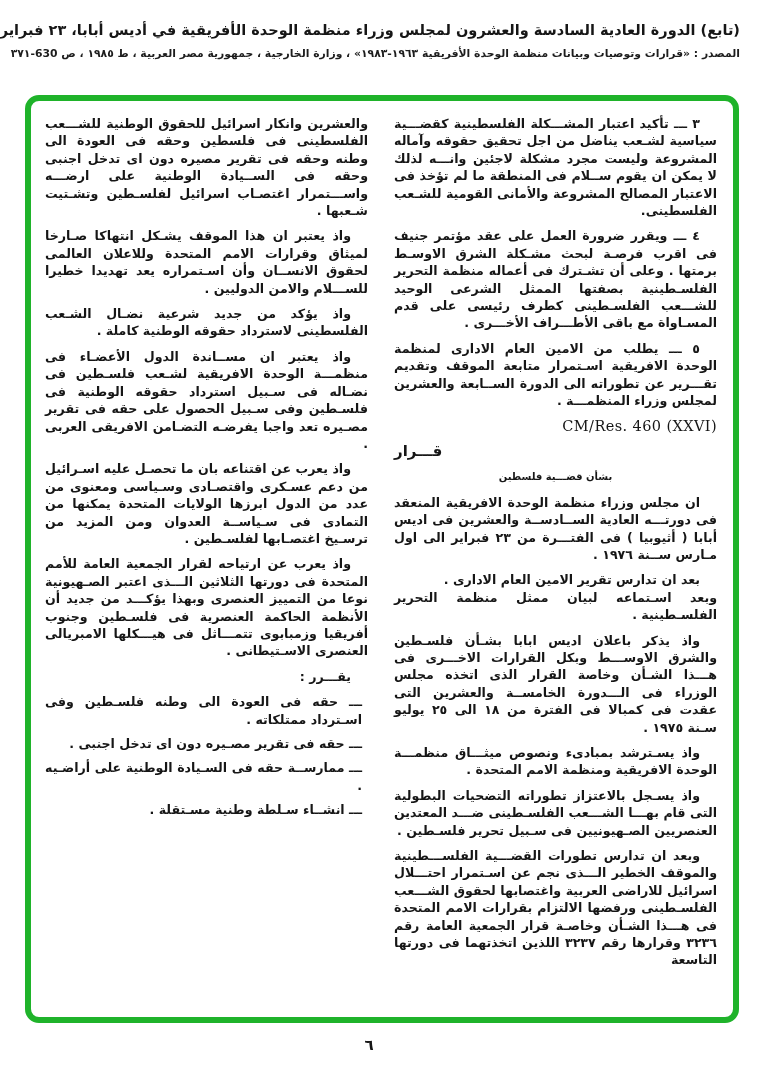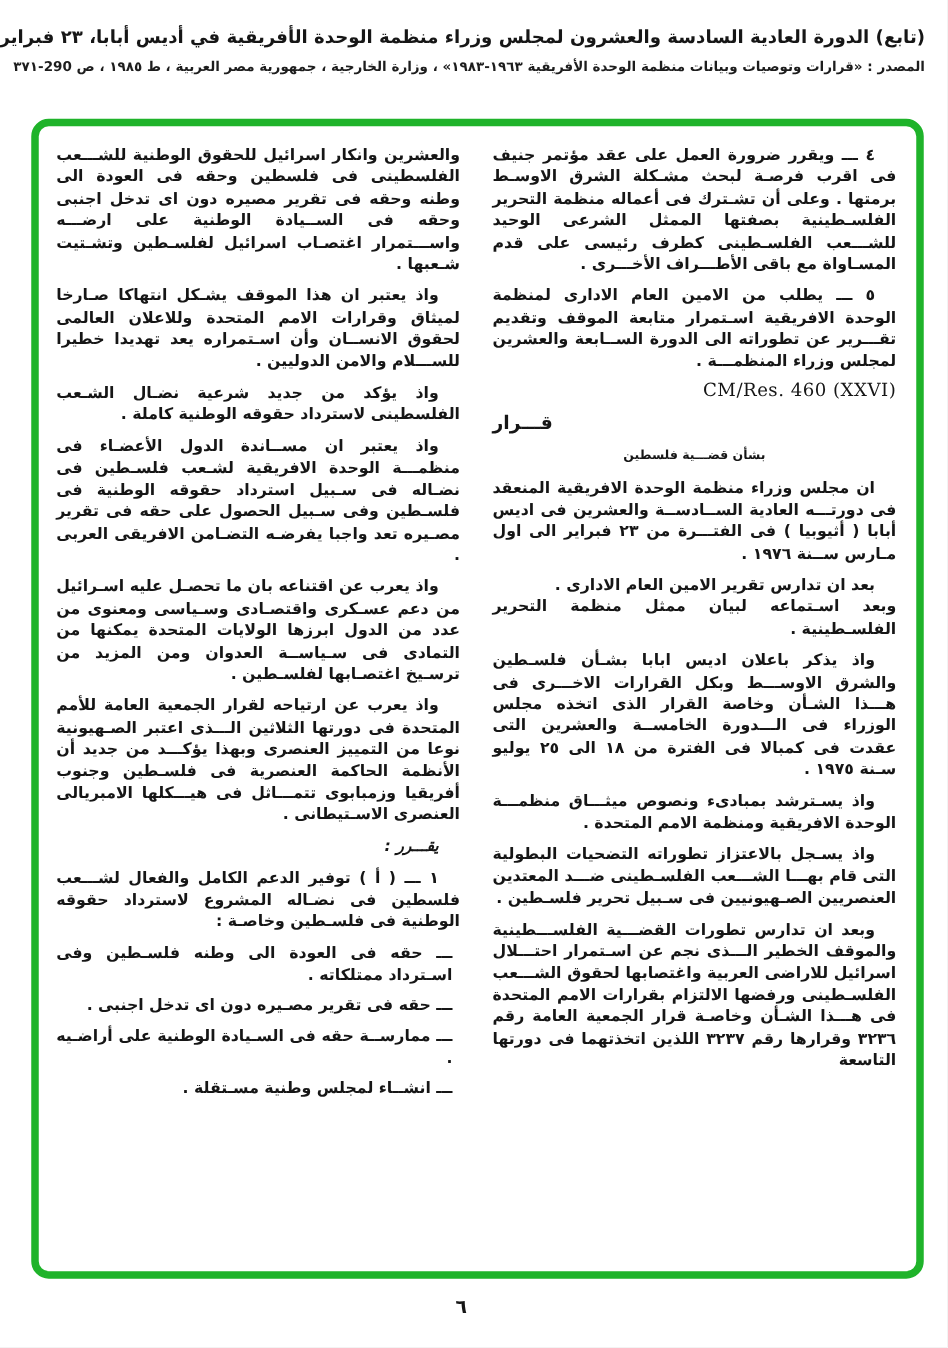--- a/index.html
+++ b/index.html
@@ -44,21 +44,21 @@
     flex:1 1 0;
     direction:rtl;
     text-align:justify;
     font-size:12.6px;font-weight:700;
     line-height:17.4px;
   }
   .col p{margin:0 0 8px 0;text-indent:17px;}
   .col p.no-indent{text-indent:0;}
   .col p.two-line{white-space:pre-line;}
   .col p.item{text-indent:0;padding-right:6px;margin-bottom:7px;}
-  .decides{margin:4px 0 8px 0;font-style:italic;}
+  .decides{margin:4px 0 8px 0;}
   .res-code{
     direction:ltr;text-align:right;
     font-family:"DejaVu Serif",serif;
     font-size:14.5px;font-weight:400;letter-spacing:.4px;
     margin:22px 0 16px 0;text-indent:0 !important;
   }
   .res-title{
     text-align:left;font-size:15px;font-weight:700;
     margin:0 0 7px 0;text-indent:0 !important;
   }
@@ -72,27 +72,28 @@
     text-align:center;font-size:15px;font-weight:700;
   }
 </style>
 </head>
 <body>
 
 <div class="page">
 
   <div class="header">
     <div class="session">(تابع) الدورة العادية السادسة والعشرون لمجلس وزراء منظمة الوحدة الأفريقية في أديس أبابا، ٢٣ فبراير - أول مارس ١٩٧٦</div>
-    <div class="source">المصدر : «قرارات وتوصيات وبيانات منظمة الوحدة الأفريقية ١٩٦٣-١٩٨٣» ، وزارة الخارجية ، جمهورية مصر العربية ، ط ١٩٨٥ ، ص 290-٣٧١</div>
+    <div class="source">المصدر : «قرارات وتوصيات وبيانات منظمة الوحدة الأفريقية ١٩٦٣-١٩٨٣» ، وزارة الخارجية ، جمهورية مصر العربية ، ط ١٩٨٥ ، ص 630-٣٧١</div>
   </div>
 
   <div class="content-box">
     <div class="columns">
 
       <div class="col">
+        <p>٣ ـــ تأكيد اعتبار المشـــكلة الفلسطينية كقضـــية سياسية لشـعب يناضل من اجل تحقيق حقوقه وآماله المشروعة وليست مجرد مشكلة لاجئين وانـــه لذلك لا يمكن ان يقوم ســلام فى المنطقة ما لم تؤخذ فى الاعتبار المصالح المشروعة والأمانى القومية للشـعب الفلسطينى.</p>
         <p>٤ ـــ ويقرر ضرورة العمل على عقد مؤتمر جنيف فى اقرب فرصـة لبحث مشـكلة الشرق الاوسـط برمتها . وعلى أن تشـترك فى أعماله منظمة التحرير الفلسـطينية بصفتها الممثل الشرعى الوحيد للشـــعب الفلسـطينى كطرف رئيسى على قدم المسـاواة مع باقى الأطـــراف الأخـــرى .</p>
         <p>٥ ـــ يطلب من الامين العام الادارى لمنظمة الوحدة الافريقية اسـتمرار متابعة الموقف وتقديم تقـــرير عن تطوراته الى الدورة الســابعة والعشرين لمجلس وزراء المنظمـــة .</p>
         <p class="res-code">CM/Res. 460 (XXVI)</p>
         <p class="res-title">قـــرار</p>
         <p class="res-subtitle">بشأن قضـــية فلسطين</p>
         <p>ان مجلس وزراء منظمة الوحدة الافريقية المنعقد فى دورتـــه العادية الســادســة والعشرين فى اديس أبابا ( أثيوبيا ) فى الفتـــرة من ٢٣ فبراير الى اول مـارس ســنة ١٩٧٦ .</p>
         <p class="two-line">بعد ان تدارس تقرير الامين العام الادارى .
 وبعد اسـتماعه لبيان ممثل منظمة التحرير الفلسـطينية .</p>
         <p>واذ يذكر باعلان اديس ابابا بشـأن فلسـطين والشرق الاوســـط وبكل القرارات الاخـــرى فى هـــذا الشـأن وخاصة القرار الذى اتخذه مجلس الوزراء فى الـــدورة الخامســة والعشرين التى عقدت فى كمبالا فى الفترة من ١٨ الى ٢٥ يوليو سـنة ١٩٧٥ .</p>
         <p>واذ يسـترشد بمبادىء ونصوص ميثـــاق منظمـــة الوحدة الافريقية ومنظمة الامم المتحدة .</p>
@@ -101,25 +102,24 @@
       </div>
 
       <div class="col">
         <p class="no-indent">والعشرين وانكار اسرائيل للحقوق الوطنية للشـــعب الفلسطينى فى فلسطين وحقه فى العودة الى وطنه وحقه فى تقرير مصيره دون اى تدخل اجنبى وحقه فى الســيادة الوطنية على ارضـــه واســـتمرار اغتصـاب اسرائيل لفلسـطين وتشـتيت شـعبها .</p>
         <p>واذ يعتبر ان هذا الموقف يشـكل انتهاكا صـارخا لميثاق وقرارات الامم المتحدة وللاعلان العالمى لحقوق الانســان وأن اسـتمراره يعد تهديدا خطيرا للســـلام والامن الدوليين .</p>
         <p>واذ يؤكد من جديد شرعية نضـال الشـعب الفلسطينى لاسترداد حقوقه الوطنية كاملة .</p>
         <p>واذ يعتبر ان مســاندة الدول الأعضـاء فى منظمـــة الوحدة الافريقية لشـعب فلسـطين فى نضـاله فى سـبيل استرداد حقوقه الوطنية فى فلسـطين وفى سـبيل الحصول على حقه فى تقرير مصـيره تعد واجبا يفرضـه التضـامن الافريقى العربى .</p>
         <p>واذ يعرب عن اقتناعه بان ما تحصـل عليه اسـرائيل من دعم عسـكرى واقتصـادى وسـياسى ومعنوى من عدد من الدول ابرزها الولايات المتحدة يمكنها من التمادى فى سـياســة العدوان ومن المزيد من ترسـيخ اغتصـابها لفلسـطين .</p>
         <p>واذ يعرب عن ارتياحه لقرار الجمعية العامة للأمم المتحدة فى دورتها الثلاثين الـــذى اعتبر الصـهيونية نوعا من التمييز العنصرى وبهذا يؤكـــد من جديد أن الأنظمة الحاكمة العنصرية فى فلسـطين وجنوب أفريقيا وزمبابوى تتمـــاثل فى هيـــكلها الامبريالى العنصرى الاسـتيطانى .</p>
         <p class="decides">يقـــرر :</p>
-        <p>١ ـــ ( أ ) توفير الدعم الكامل والفعال لشـــعب فلسطين فى نضـاله المشروع لاسترداد حقوقه الوطنية فى فلسـطين وخاصـة :</p>
         <p class="item">ـــ حقه فى العودة الى وطنه فلسـطين وفى اسـترداد ممتلكاته .</p>
         <p class="item">ـــ حقه فى تقرير مصـيره دون اى تدخل اجنبى .</p>
         <p class="item">ـــ ممارســة حقه فى السـيادة الوطنية على أراضـيه .</p>
-        <p class="item">ـــ انشــاء لمجلس وطنية مسـتقلة .</p>
+        <p class="item">ـــ انشــاء سـلطة وطنية مسـتقلة .</p>
       </div>
 
     </div>
   </div>
 
   <div class="page-number">٦</div>
 
 </div>
 
 </body></html>

